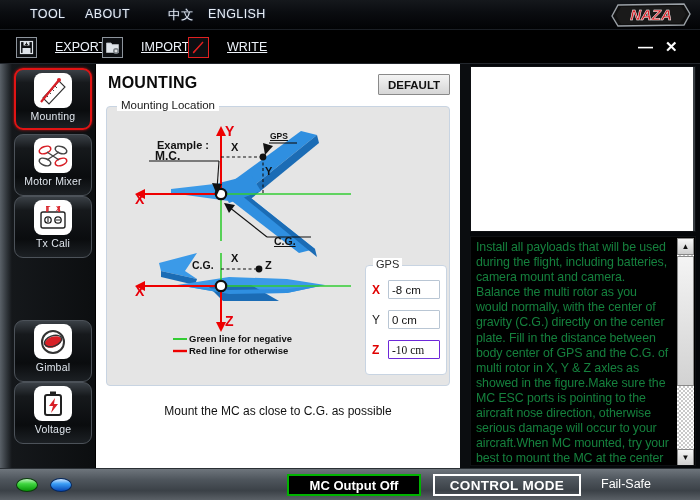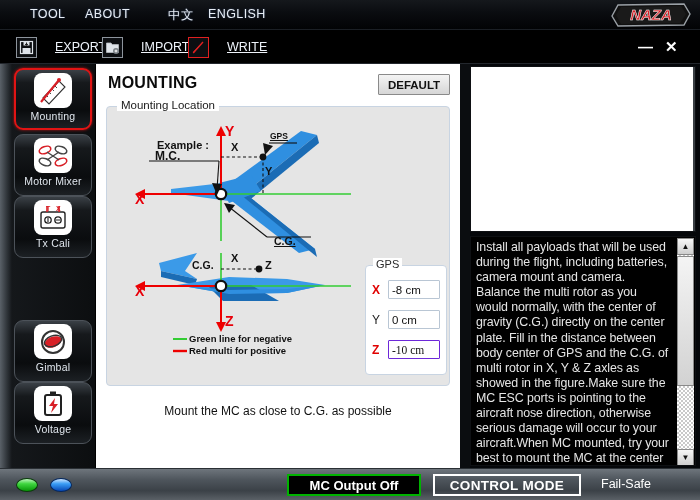--- a/index.html
+++ b/index.html
@@ -124,21 +124,21 @@
     position:absolute; left:470px; top:66px; width:226px; height:166px;
     background:#fff; border:1px solid #0e1013;
     box-shadow: -2px 0 0 #3a3f44 inset;
   }
   .right-bot {
     position:absolute; left:470px; top:236px; width:226px; height:230px;
     background:#000; border:1px solid #0e1013; overflow:hidden;
   }
   .info-text {
     position:absolute; left:5px; top:3px; width:196px;
-    color:#e5e5e5; font-size:12.4px; line-height:15.1px; letter-spacing:-.1px;
+    color:#15803d; font-size:12.4px; line-height:15.1px; letter-spacing:-.1px;
   }
   .sbar {
     position:absolute; right:1px; top:1px; width:17px; height:228px;
     background: repeating-conic-gradient(#c9c9c9 0% 25%, #ffffff 0% 50%) 0 0/4px 4px;
   }
   .sb-arrow {
     position:absolute; left:0; width:17px; height:17px;
     background:linear-gradient(180deg,#f6f6f6,#cfcfcf); border:1px solid #8a8a8a;
     display:flex; align-items:center; justify-content:center; font-size:8px; color:#111;
   }
@@ -384,21 +384,21 @@
         <div class="dlabel" style="left:124px; top:34px; font-size:11px;">X</div>
         <div class="dlabel" style="left:158px; top:58px; font-size:11px;">Y</div>
 
         <div class="dlabel" style="left:85px; top:152px; font-size:10.5px;">C.G.</div>
         <div class="dlabel" style="left:124px; top:145px; font-size:11px;">X</div>
         <div class="dlabel" style="left:158px; top:152px; font-size:11px;">Z</div>
         <div class="dlabel axis" style="left:28px; top:176px;">X</div>
         <div class="dlabel axis" style="left:118px; top:206px;">Z</div>
 
         <div class="legend-txt" style="left:82px; top:226px;">Green line for negative</div>
-        <div class="legend-txt" style="left:82px; top:238px;">Red multi for positive</div>
+        <div class="legend-txt" style="left:82px; top:238px;">Red line for otherwise</div>
       </div>
 
       <div class="gps-box">
         <div class="gps-legend">GPS</div>
 
         <div class="gps-row" style="top:14px">
           <span class="gps-ax red">X</span>
           <input class="gps-in" value="-8 cm" style="">
         </div>
         <div class="gps-row" style="top:44px">

